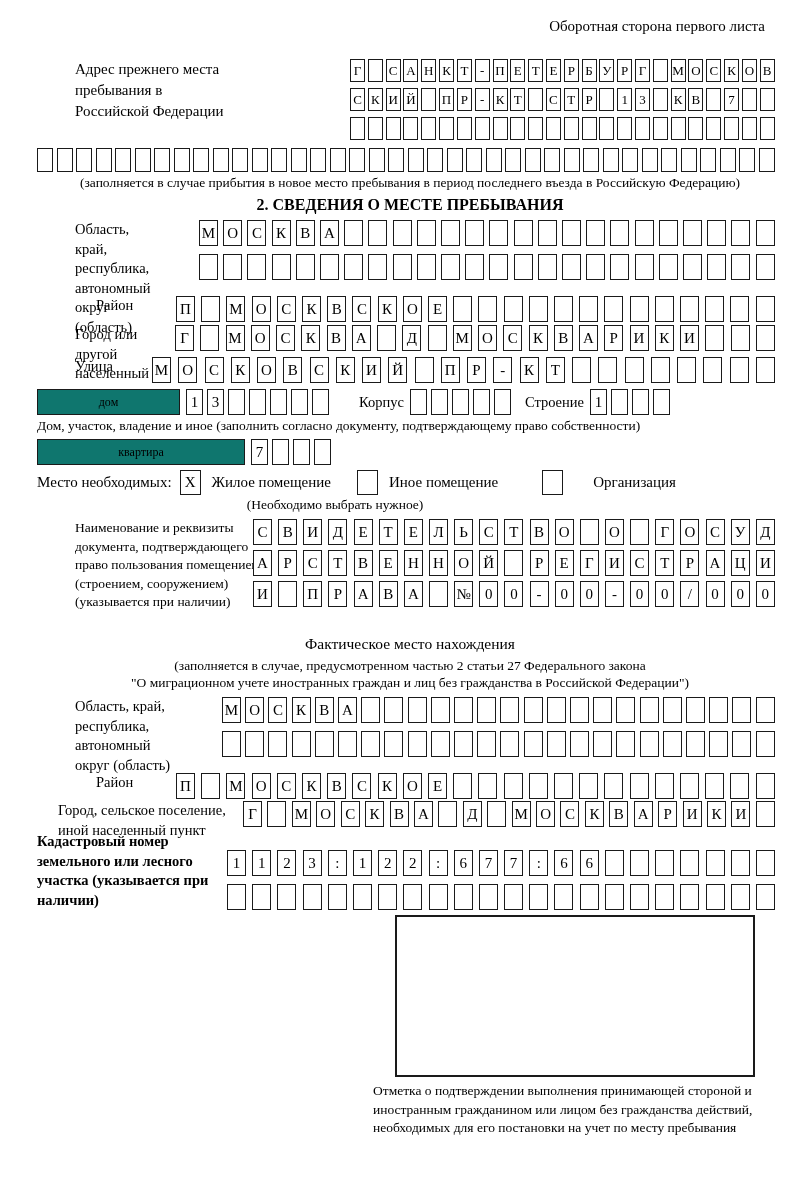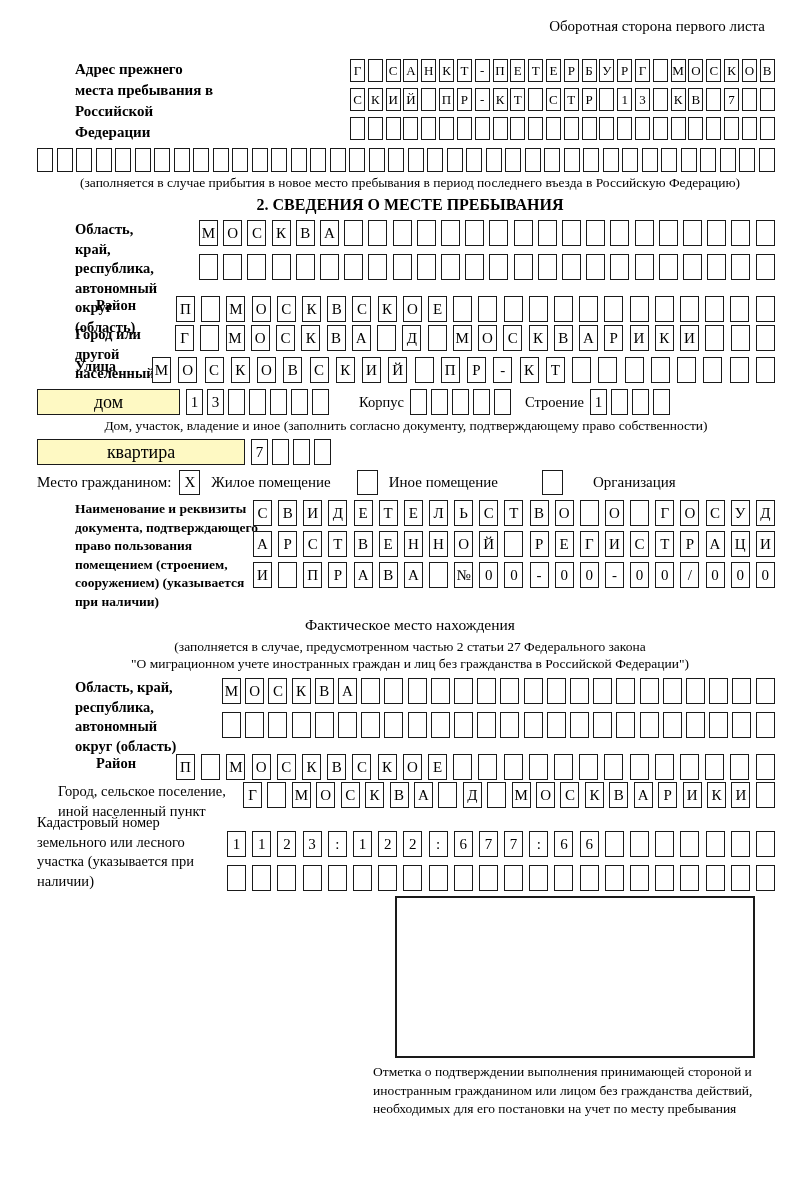--- a/index.html
+++ b/index.html
@@ -10,66 +10,66 @@
   }
   .page { width: 800px; height: 1180px; padding: 0 25px 0 45px; overflow: hidden; }
 
   .page-header {
     margin-top: 18px; text-align: right; padding-right: 10px;
     font-size: 15px; height: 19px; white-space: nowrap;
   }
 
   .field { display: flex; align-items: flex-start; }
   .flabel { font-size: 14.5px; line-height: 19.5px; }
-  .indent { padding-left: 30px; font-weight: bold; }
+  .indent { padding-left: 30px; }
   .flush  { margin-left: -8px; }
 
   .rows { display: flex; flex-direction: column; flex: 1; }
   .boxes { display: flex; justify-content: space-between; width: 100%; }
   .boxes.inline { width: auto; justify-content: flex-start; gap: 4px; }
 
   .cell {
     display: inline-flex; align-items: center; justify-content: center;
     width: 19px; height: 26px; border: 1.7px solid #1a1a1a;
     font-size: 15px; flex: 0 0 auto; background: #fff;
   }
   .sm .cell   { width: 15px; height: 23px; font-size: 13px; border-width: 1.5px; }
   .full .cell { width: 16px; height: 24px; border-width: 1.5px; }
   .mid .cell  { width: 17px; height: 26px; }
 
-  .note { font-size: 13.5px; height: 17px; text-align: center; }
+  .note { font-size: 13.5px; height: 17px; }
   .center { text-align: center; }
 
   .sec-title { font-size: 16px; font-weight: bold; text-align: center; height: 20px; }
 
   
   .addr-field { margin-top: 22px; height: 84px; }
   .addr-label { width: 305px; }
   .addr-label .flabel { width: 150px; line-height: 21px; font-size: 15px; }
   .addr-rows { row-gap: 6px; }
   .full-row { margin-top: 5px; margin-left: -8px; width: 738px; }
 
   
   .lab-w110 { width: 110px; flex: 0 0 110px; }
   .lab-w130 { width: 130px; flex: 0 0 130px; }
   .lab-w107 { width: 107px; flex: 0 0 107px; }
   .lab-w208 { width: 208px; flex: 0 0 208px; }
   .lab-w133 { width: 133px; flex: 0 0 133px; }
   .lab-w177 { width: 177px; flex: 0 0 177px; }
-  .lab-w182 { width: 182px; flex: 0 0 182px; }
+  .lab-w182 { width: 182px; flex: 0 0 182px; font-weight: bold; }
 
   .region-field { margin-top: 4px; height: 74px; gap: 44px; }
   .gap8 { row-gap: 8px; }
   .h26 { height: 26px; }
   .h28 { height: 28px; overflow: visible; }
 
   .widebox {
     border: 1.7px solid #1a1a1a; height: 26px;
     display: flex; align-items: center; justify-content: center;
-    font-size: 18px; background: #fef9c3;
+    font-size: 12px; background: #0f766e;
   }
   .house-row { display: flex; align-items: center; margin-top: 6px; margin-left: -8px; height: 26px; }
   .wb-house { width: 143px; }
   .wb-apt { width: 208px; }
   .inline-lbl { font-size: 14.5px; white-space: nowrap; }
 
   .chk {
     display: inline-flex; align-items: center; justify-content: center;
     width: 21px; height: 25px; border: 1.7px solid #1a1a1a; font-size: 15px;
     background: #fff;
@@ -418,28 +418,29 @@
     <div class="widebox wb-apt">квартира</div>
     <div class="boxes inline mid" style="margin-left:6px">
         <span class="cell">7</span>
         <span class="cell"></span>
         <span class="cell"></span>
         <span class="cell"></span>
       </div>
   </div>
 
   <div class="stay-row">
-    <span>Место гражданином:</span>
+    <span>Место необходимых:</span>
     <span class="chk" style="margin-left:8px">X</span>
     <span style="margin-left:11px">Жилое помещение</span>
     <span class="chk" style="margin-left:26px"></span>
     <span style="margin-left:11px">Иное помещение</span>
     <span class="chk" style="margin-left:44px"></span>
     <span style="margin-left:30px">Организация</span>
   </div>
+  <div class="note mt2" style="margin-left:150px;width:280px;text-align:center">(Необходимо выбрать нужное)</div>
 
   <div class="field doc-field">
     <div class="lab-w208 indent">
       <div class="flabel">Наименование и реквизиты документа, подтверждающего право пользования помещением (строением, сооружением) (указывается при наличии)</div>
     </div>
     <div class="rows doc-rows">
       <div class="boxes">
           <span class="cell">С</span>
           <span class="cell">В</span>
           <span class="cell">И</span>

